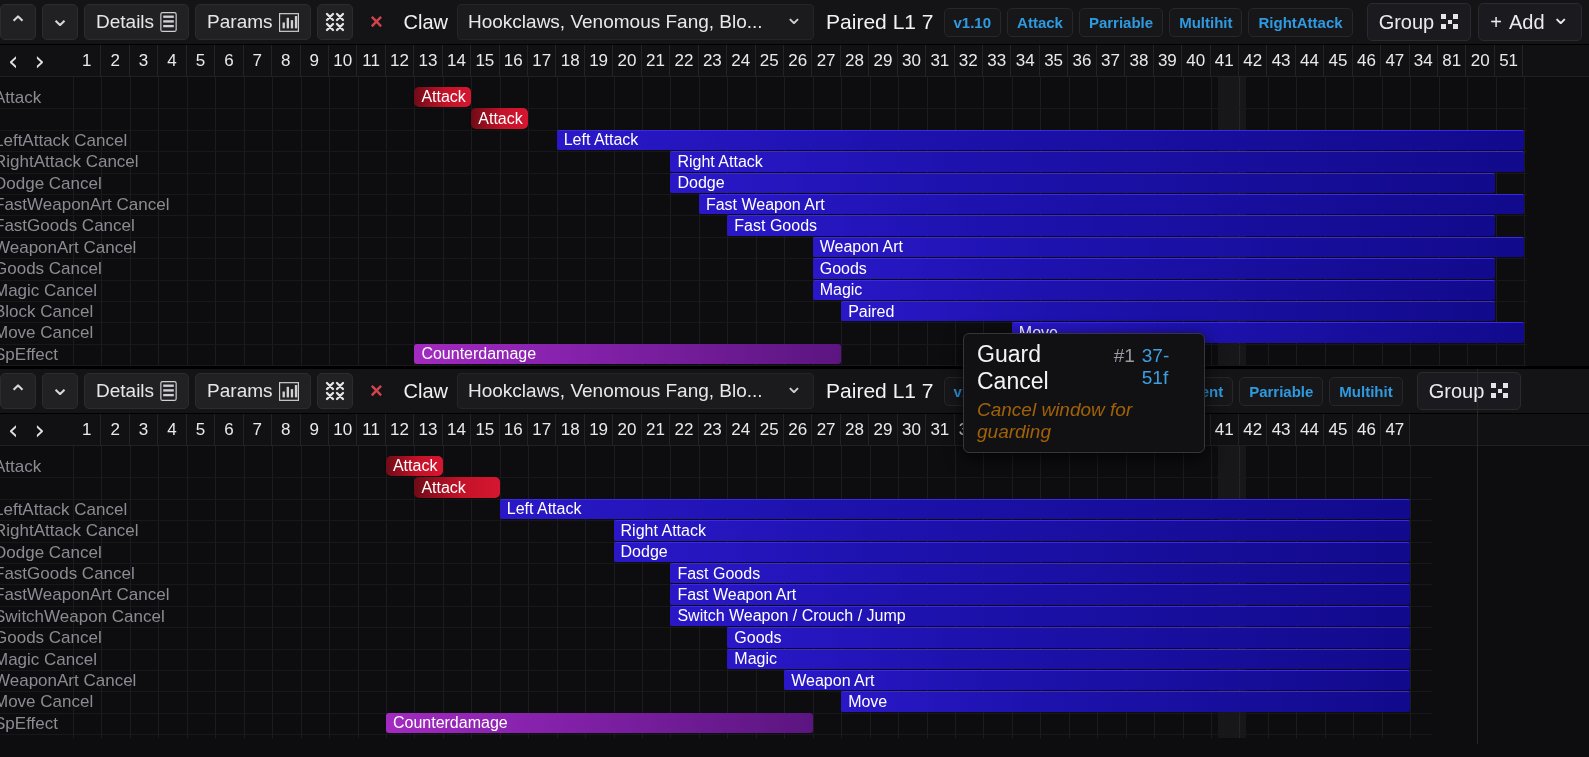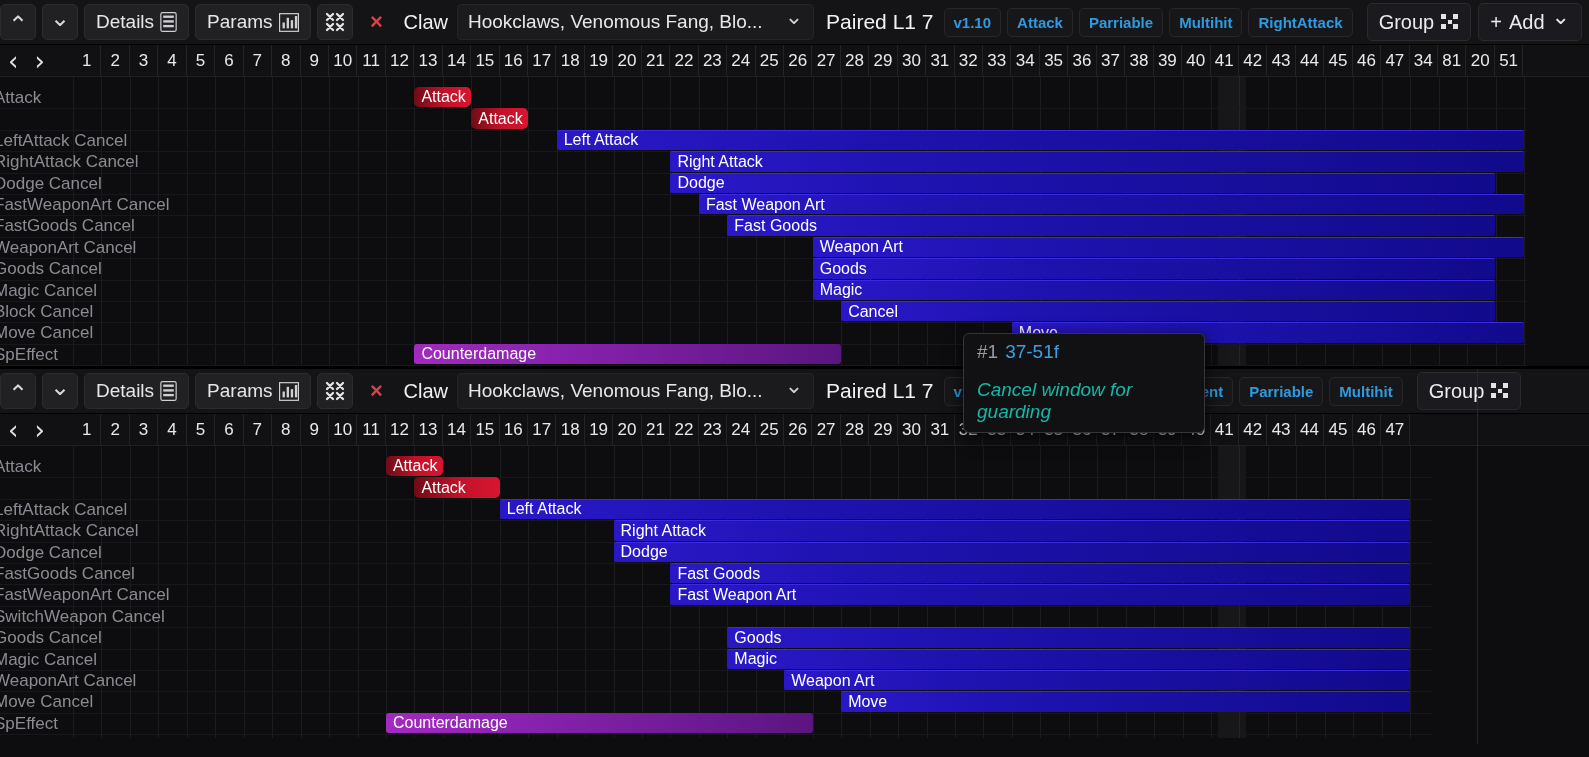--- a/index.html
+++ b/index.html
@@ -208,21 +208,21 @@
     border: 1px solid #35353c;
     border-radius: 6px;
     padding: 7px 13px 9px 13px;
     z-index: 50;
     box-shadow: 0 5px 18px rgba(0,0,0,.75);
   }
   .tt-line1 { display: flex; align-items: baseline; gap: 7px; }
   .tt-title { color: #f4f4f7; font-size: 23px; }
   .tt-num { color: #9a9aa3; font-size: 19px; }
   .tt-range { color: #3d9fe0; font-size: 19px; }
-  .tt-desc { color: #14b8a6; font-size: 19px; font-style: italic; margin-top: 16px; }
+  .tt-desc { color: #a16207; font-size: 19px; font-style: italic; margin-top: 4px; }
 
   .divider-bar {
     position: absolute; left: 0; width: 1589px; height: 3px; background: #000;
   }
 </style>
 </head>
 <body>
 
 <div class="app">
 
@@ -455,21 +455,21 @@
             <span>Goods</span>
           </div>
           <div class="grid-h" style="top: 224px; width: 1527px;"></div>
           <div class="rowlabel" style="top: 203.6px; left: -6px;">Magic Cancel</div>
           <div class="bar blue" style="left: 812.7px; width: 682.8px; top: 202.6px; height: 20.4px;">
             <span>Magic</span>
           </div>
           <div class="grid-h" style="top: 245.4px; width: 1527px;"></div>
           <div class="rowlabel" style="top: 225px; left: -6px;">Block Cancel</div>
           <div class="bar blue" style="left: 841.15px; width: 654.35px; top: 224px; height: 20.4px;">
-            <span>Cancel</span>
+            <span>Paired</span>
           </div>
           <div class="grid-h" style="top: 266.8px; width: 1527px;"></div>
           <div class="rowlabel" style="top: 246.4px; left: -6px;">Move Cancel</div>
           <div class="bar blue" style="left: 1011.85px; width: 512.1px; top: 245.4px; height: 20.4px;">
             <span>Move</span>
           </div>
           <div class="grid-h" style="top: 288.2px; width: 1527px;"></div>
           <div class="rowlabel" style="top: 267.8px; left: -6px;">SpEffect</div>
           <div class="bar purple" style="left: 414.4px; width: 426.75px; top: 266.8px; height: 20.4px;">
             <span>Counterdamage</span>
@@ -678,20 +678,23 @@
           <div class="bar blue" style="left: 670.45px; width: 739.7px; top: 117px; height: 20.4px;">
             <span>Fast Goods</span>
           </div>
           <div class="grid-h" style="top: 159.8px; width: 1432px;"></div>
           <div class="rowlabel" style="top: 139.4px; left: -6px;">FastWeaponArt Cancel</div>
           <div class="bar blue" style="left: 670.45px; width: 739.7px; top: 138.4px; height: 20.4px;">
             <span>Fast Weapon Art</span>
           </div>
           <div class="grid-h" style="top: 181.2px; width: 1432px;"></div>
           <div class="rowlabel" style="top: 160.8px; left: -6px;">SwitchWeapon Cancel</div>
+          <div class="bar blue" style="left: 670.45px; width: 739.7px; top: 159.8px; height: 20.4px;">
+            <span>Switch Weapon / Crouch / Jump</span>
+          </div>
           <div class="grid-h" style="top: 202.6px; width: 1432px;"></div>
           <div class="rowlabel" style="top: 182.2px; left: -6px;">Goods Cancel</div>
           <div class="bar blue" style="left: 727.35px; width: 682.8px; top: 181.2px; height: 20.4px;">
             <span>Goods</span>
           </div>
           <div class="grid-h" style="top: 224px; width: 1432px;"></div>
           <div class="rowlabel" style="top: 203.6px; left: -6px;">Magic Cancel</div>
           <div class="bar blue" style="left: 727.35px; width: 682.8px; top: 202.6px; height: 20.4px;">
             <span>Magic</span>
           </div>
@@ -709,20 +712,21 @@
           <div class="rowlabel" style="top: 267.8px; left: -6px;">SpEffect</div>
           <div class="bar purple" style="left: 385.95px; width: 426.75px; top: 266.8px; height: 20.4px;">
             <span>Counterdamage</span>
           </div>
         </div>
       </div>
     </div>
 
   <div class="tooltip" id="tooltip" style="left:963px; top:333px; width:242px;">
     <div class="tt-line1">
+      <span class="tt-title">Guard Cancel</span>
       <span class="tt-num">#1</span>
       <span class="tt-range">37-51f</span>
     </div>
     <div class="tt-desc">Cancel window for guarding</div>
   </div>
 <div class="panel-edge" style="left: 1477px; top: 369px; width: 1px; height: 375px;"></div>
     <div class="divider-bar" style="top: 366px;"></div>
   </div>
 
 </body></html>

